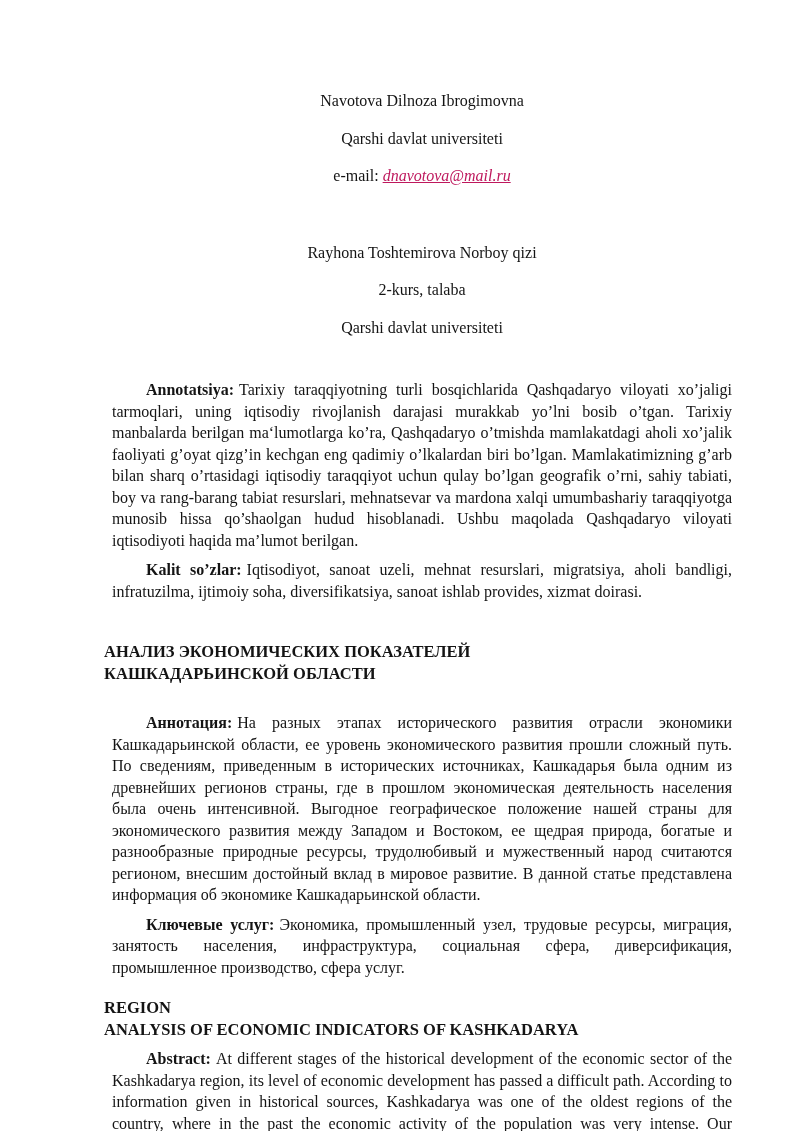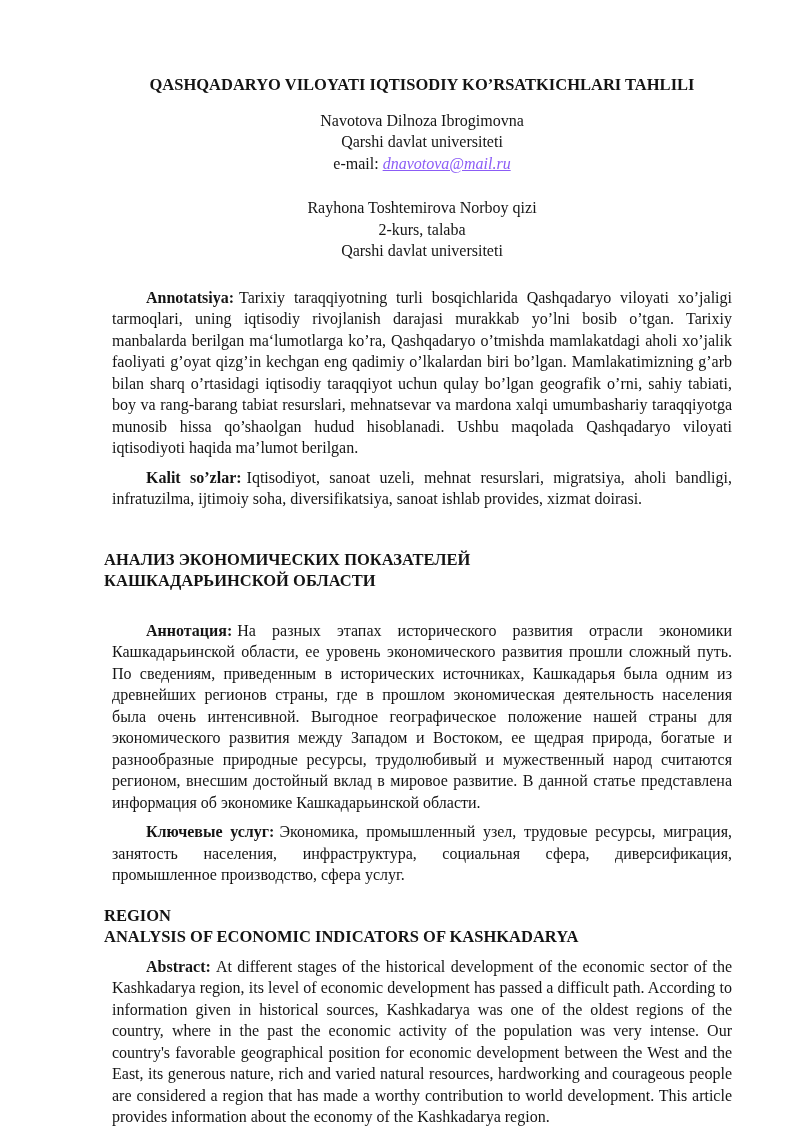--- a/index.html
+++ b/index.html
@@ -27,25 +27,25 @@
     line-height: 21.5px;
     font-weight: bold;
     text-align: center;
     margin: 0 0 14px 0;
   }
   .center-block {
     text-align: center;
     font-size: 16px;
     line-height: 21.5px;
   }
-  .center-block div { margin: 0; }
+  .center-block div { margin: 16px; }
   .author-gap { height: 23px; }
   .pre-abstract-gap { height: 17px; }
   .email-link {
-    color: #8b5cf6;
+    color: #be185d;
     font-style: italic;
     text-decoration: underline;
     cursor: pointer;
   }
   .email-label { margin-right: 4px; }
   .para {
     font-size: 16px;
     line-height: 21.5px;
     text-align: justify;
     text-indent: 34px;
@@ -63,21 +63,20 @@
   }
   .gap-ru-title { height: 31px; }
   .gap-after-ru-title { height: 20px; }
   .gap-en-title { height: 11px; }
 </style>
 </head>
 <body>
 
 <div class="page">
 
-  <h1 class="doc-title">QASHQADARYO VILOYATI IQTISODIY KO’RSATKICHLARI TAHLILI</h1>
 
   <div class="center-block">
     <div>Navotova Dilnoza Ibrogimovna</div>
     <div>Qarshi davlat universiteti</div>
     <div><span class="email-label">e-mail:</span><a class="email-link">dnavotova@mail.ru</a></div>
   </div>
 
   <div class="author-gap"></div>
 
   <div class="center-block">

